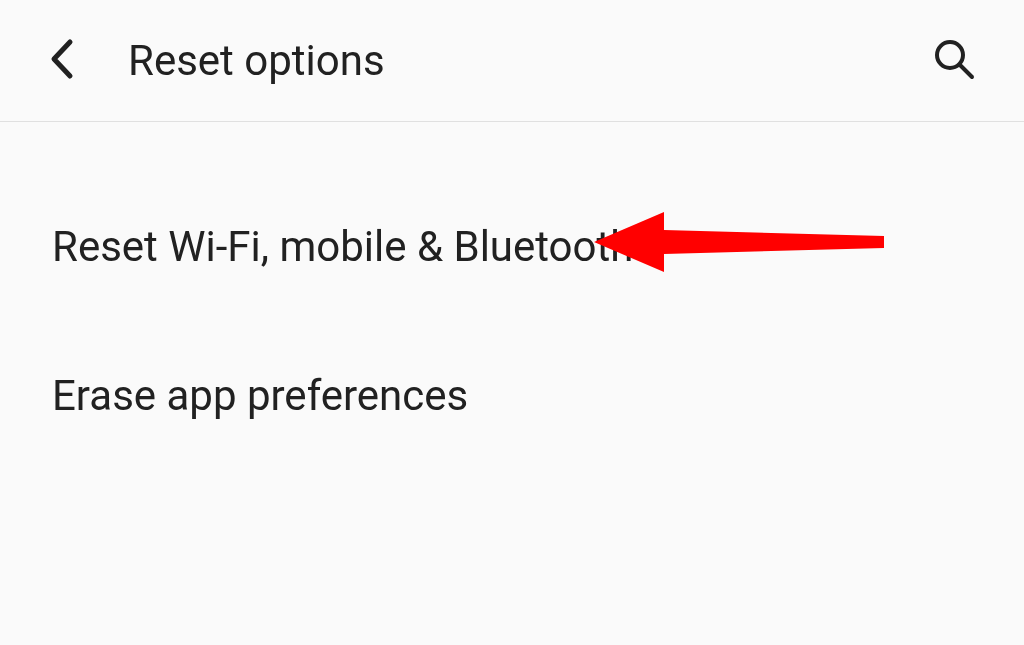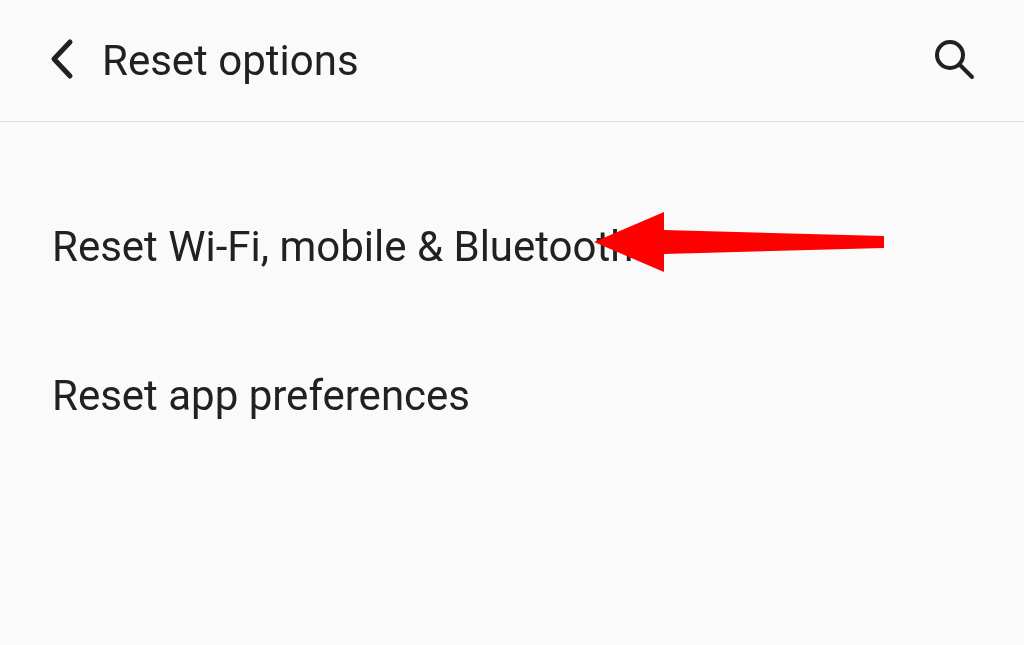--- a/index.html
+++ b/index.html
@@ -25,20 +25,21 @@
     }
     .back-icon {
       cursor: pointer;
       margin-right: 28px;
     }
     .title {
       font-size: 42px;
       font-weight: 400;
       color: #212121;
       flex: 1;
+      margin-left: 26px;
     }
     .search-icon {
       cursor: pointer;
     }
     .content {
       padding-top: 50px;
     }
     .option {
       padding: 50px 52px;
       font-size: 42px;
@@ -76,15 +77,15 @@
 <div class="content">
   <div class="option">
     <span>Reset Wi-Fi, mobile &amp; Bluetooth</span>
     <span class="annotation-arrow">
       <svg width="290" height="70" viewBox="0 0 290 70">
         <polygon points="0,35 70,5 70,23 290,29 290,41 70,47 70,65" fill="#ff0000"></polygon>
       </svg>
     </span>
   </div>
   <div class="option">
-    <span>Reset app preferences</span>
+    <span>Erase app preferences</span>
   </div>
 </div>
 
 </body></html>

